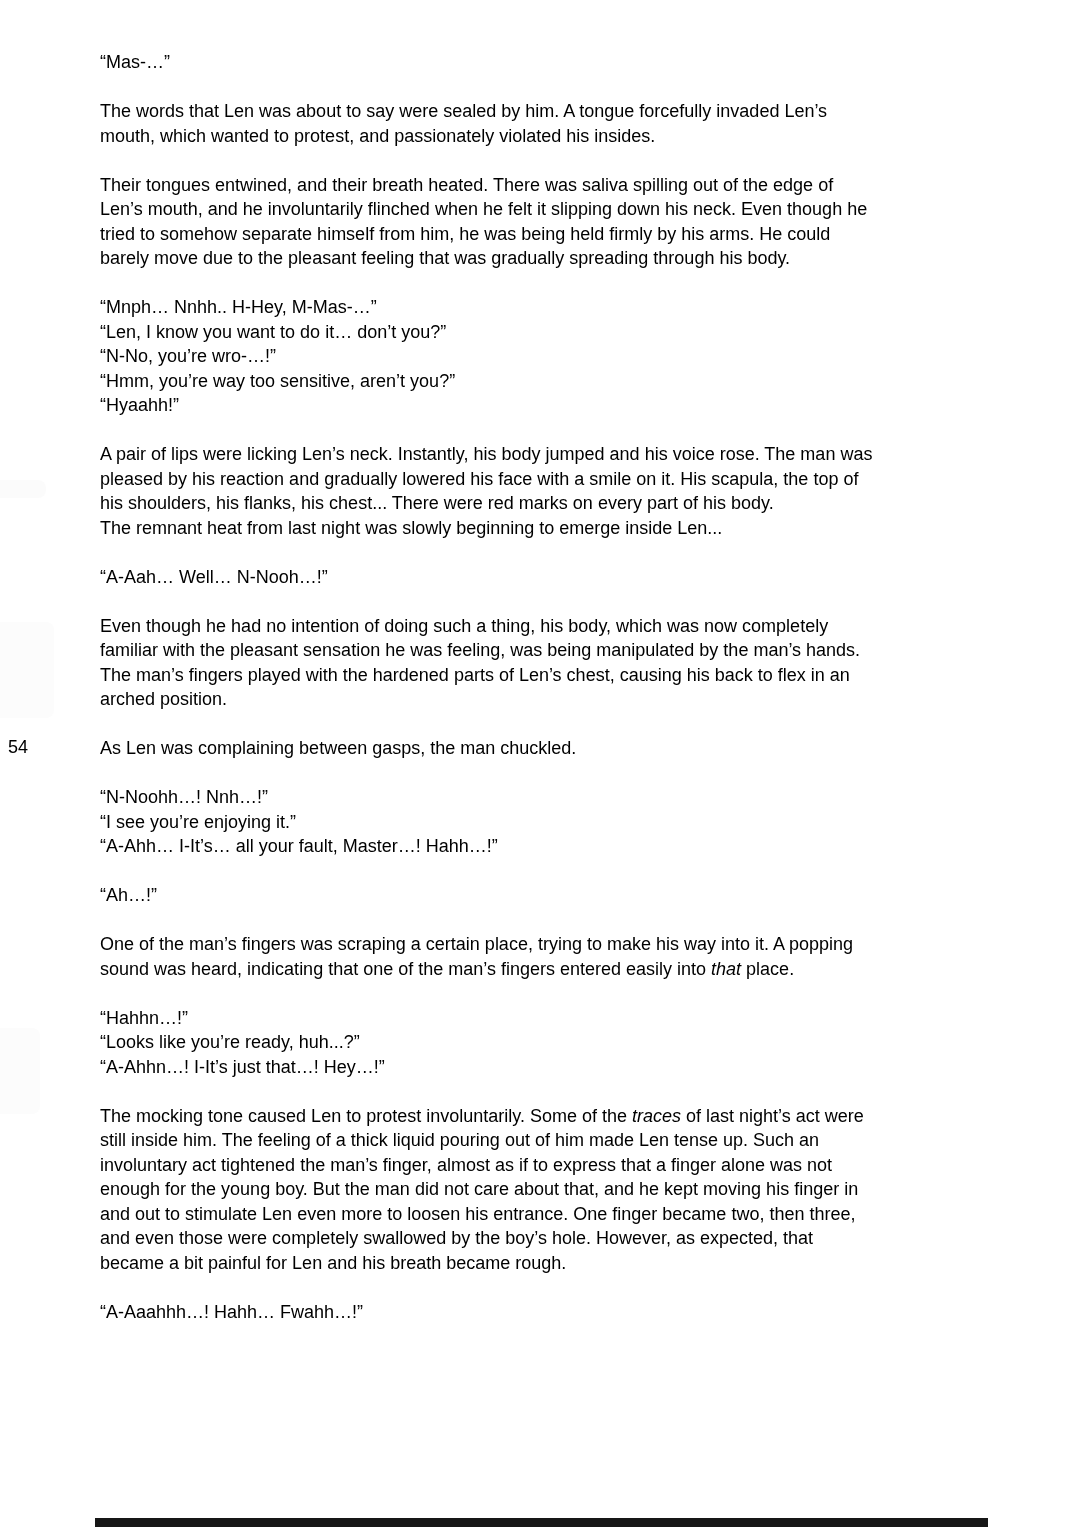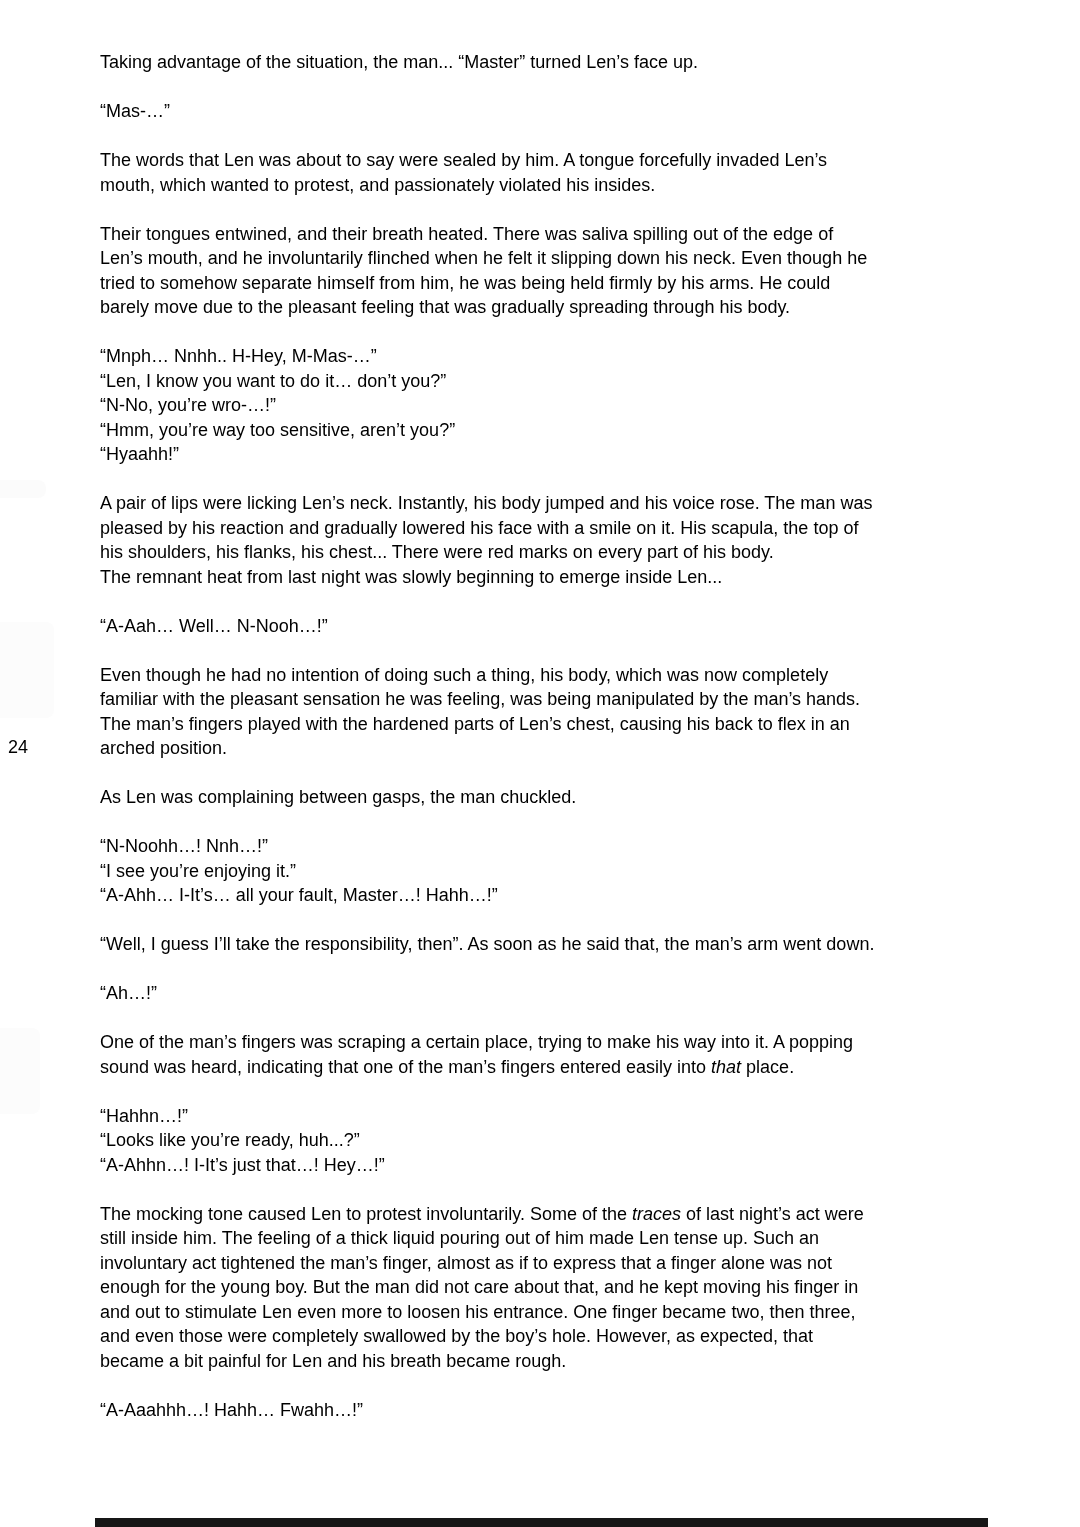--- a/index.html
+++ b/index.html
@@ -57,34 +57,32 @@
 </style>
 </head>
 <body>
 
 <div class="page">
 
   <div class="smudge s1"></div>
   <div class="smudge s2"></div>
   <div class="smudge s3"></div>
 
-  <div class="page-number">24</div>
+  <div class="page-number">54</div>
 
   <div class="content" id="page-text">
-      <p>Taking advantage of the situation, the man... “Master” turned Len’s face up.</p>
       <p>“Mas-…”</p>
       <p>The words that Len was about to say were sealed by him. A tongue forcefully invaded Len’s<br>mouth, which wanted to protest, and passionately violated his insides.</p>
       <p>Their tongues entwined, and their breath heated. There was saliva spilling out of the edge of<br>Len’s mouth, and he involuntarily flinched when he felt it slipping down his neck. Even though he<br>tried to somehow separate himself from him, he was being held firmly by his arms. He could<br>barely move due to the pleasant feeling that was gradually spreading through his body.</p>
       <p>“Mnph… Nnhh.. H-Hey, M-Mas-…”<br>“Len, I know you want to do it… don’t you?”<br>“N-No, you’re wro-…!”<br>“Hmm, you’re way too sensitive, aren’t you?”<br>“Hyaahh!”</p>
       <p>A pair of lips were licking Len’s neck. Instantly, his body jumped and his voice rose. The man was<br>pleased by his reaction and gradually lowered his face with a smile on it. His scapula, the top of<br>his shoulders, his flanks, his chest... There were red marks on every part of his body.<br>The remnant heat from last night was slowly beginning to emerge inside Len...</p>
       <p>“A-Aah… Well… N-Nooh…!”</p>
       <p>Even though he had no intention of doing such a thing, his body, which was now completely<br>familiar with the pleasant sensation he was feeling, was being manipulated by the man’s hands.<br>The man’s fingers played with the hardened parts of Len’s chest, causing his back to flex in an<br>arched position.</p>
       <p>As Len was complaining between gasps, the man chuckled.</p>
       <p>“N-Noohh…! Nnh…!”<br>“I see you’re enjoying it.”<br>“A-Ahh… I-It’s… all your fault, Master…! Hahh…!”</p>
-      <p>“Well, I guess I’ll take the responsibility, then”. As soon as he said that, the man’s arm went down.</p>
       <p>“Ah…!”</p>
       <p>One of the man’s fingers was scraping a certain place, trying to make his way into it. A popping<br>sound was heard, indicating that one of the man’s fingers entered easily into <em>that</em> place.</p>
       <p>“Hahhn…!”<br>“Looks like you’re ready, huh...?”<br>“A-Ahhn…! I-It’s just that…! Hey…!”</p>
       <p>The mocking tone caused Len to protest involuntarily. Some of the <em>traces</em> of last night’s act were<br>still inside him. The feeling of a thick liquid pouring out of him made Len tense up. Such an<br>involuntary act tightened the man’s finger, almost as if to express that a finger alone was not<br>enough for the young boy. But the man did not care about that, and he kept moving his finger in<br>and out to stimulate Len even more to loosen his entrance. One finger became two, then three,<br>and even those were completely swallowed by the boy’s hole. However, as expected, that<br>became a bit painful for Len and his breath became rough.</p>
       <p>“A-Aaahhh…! Hahh… Fwahh…!”</p>
     </div>
 
   <div class="bottom-bar" style="background-color: rgb(22, 22, 22);"></div>
 
 </div>

